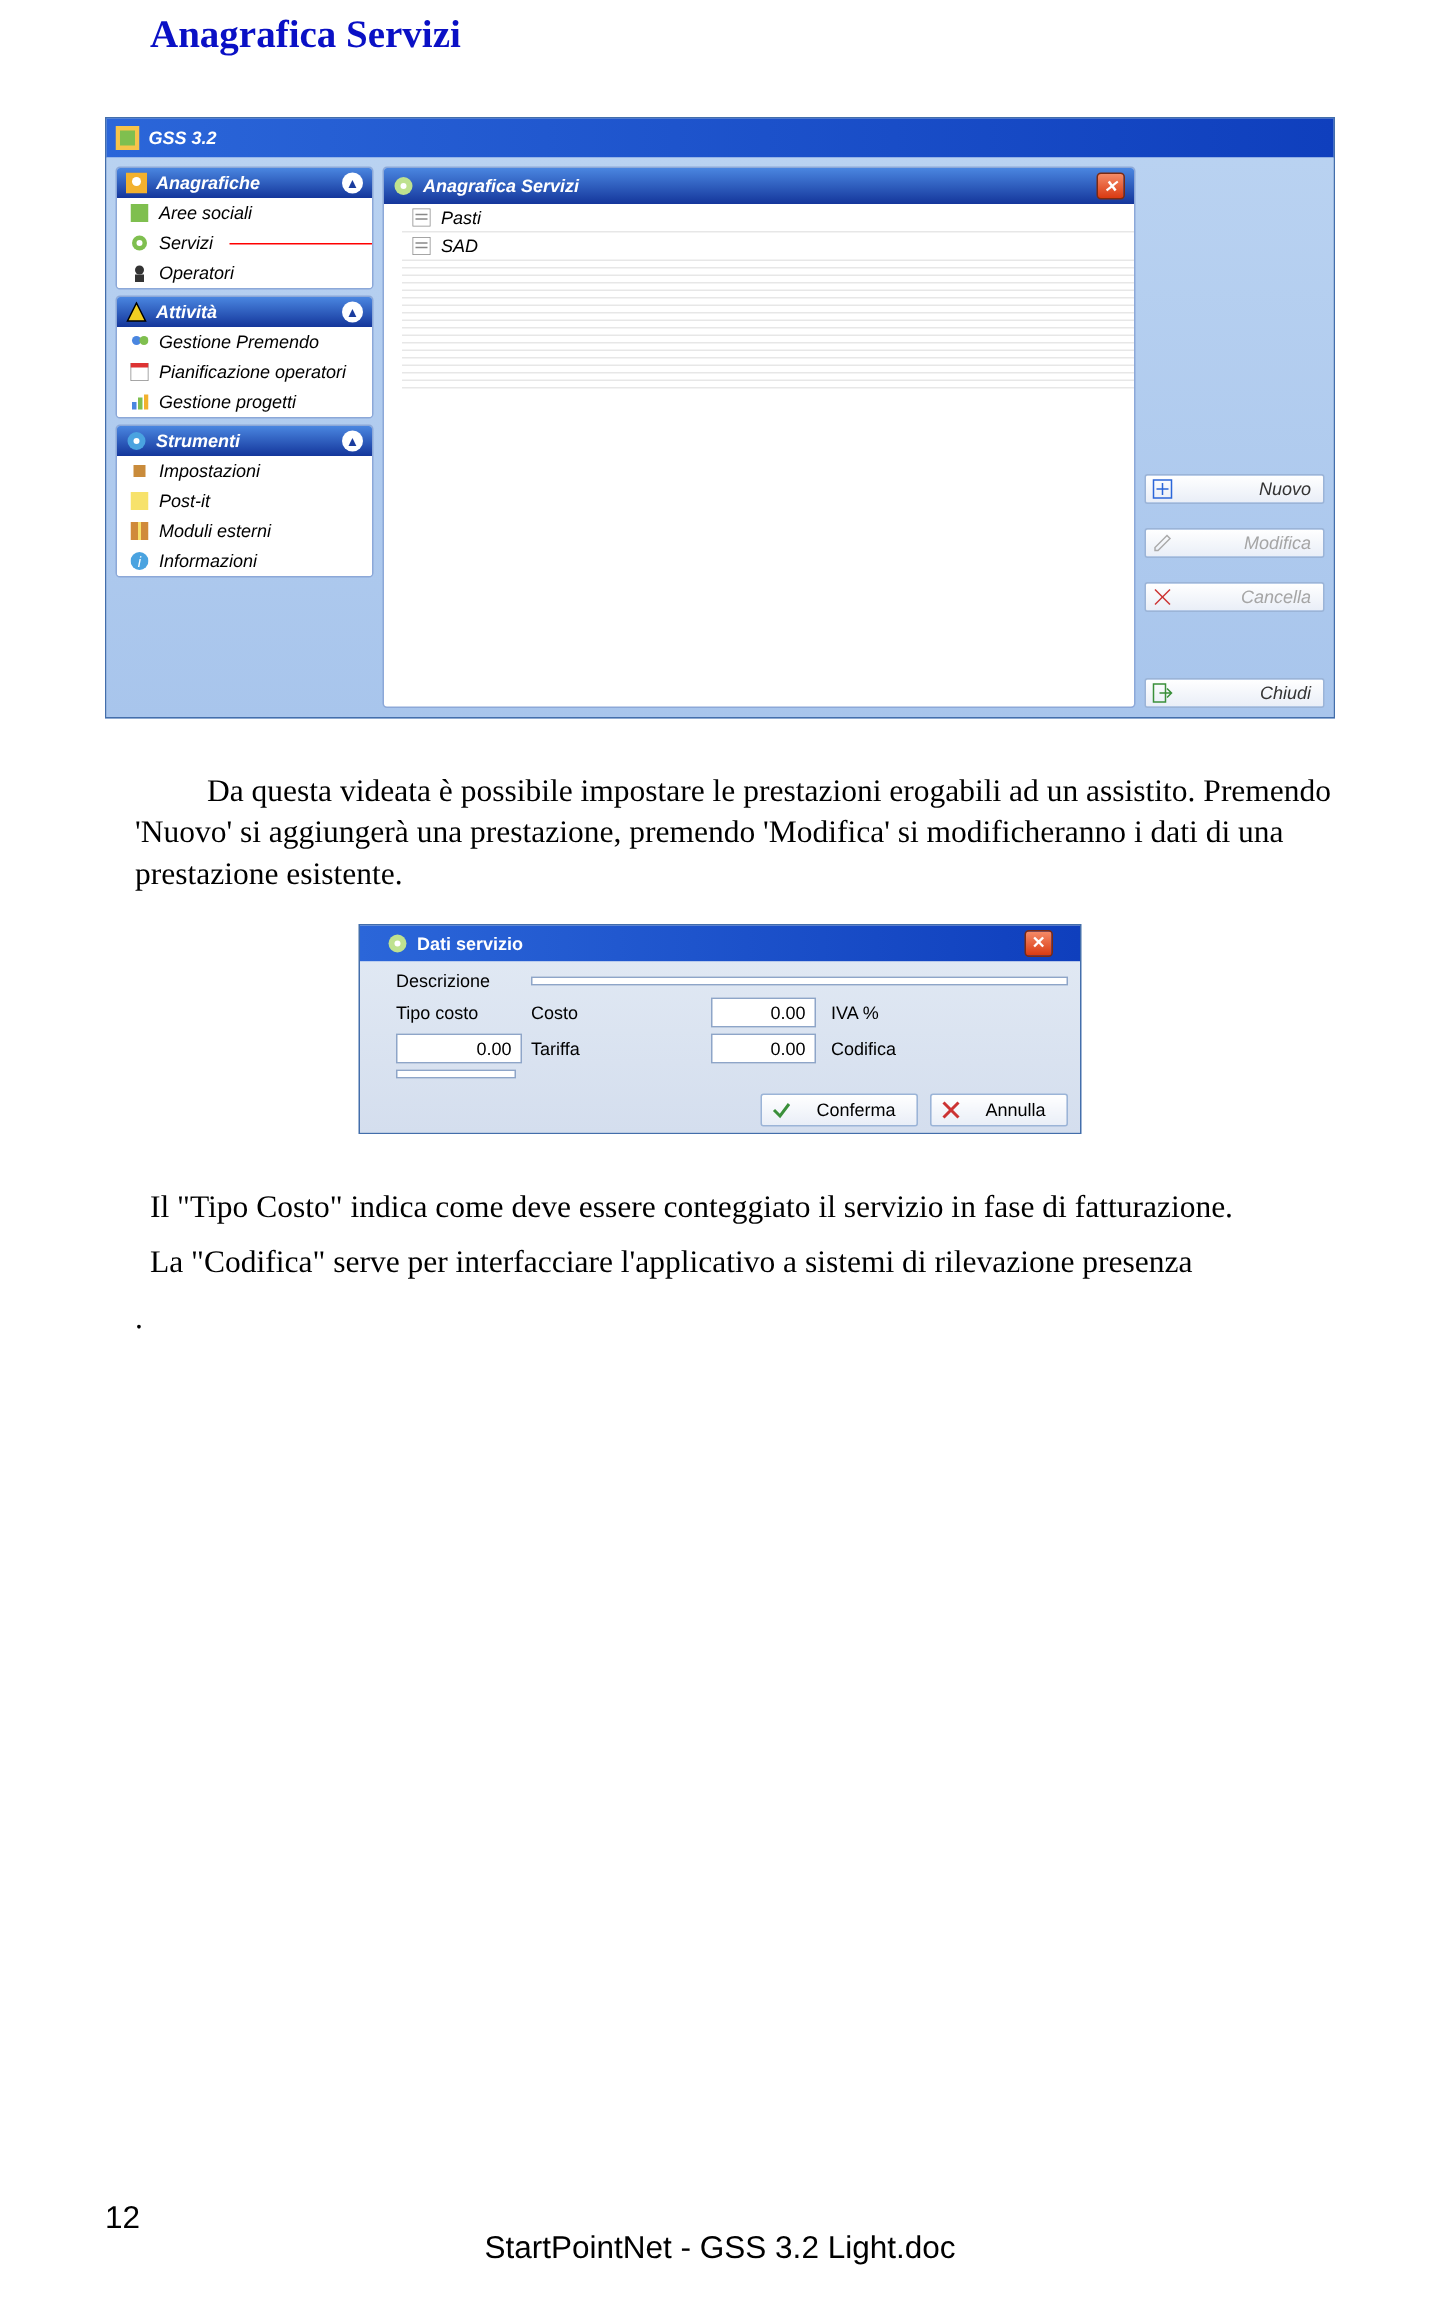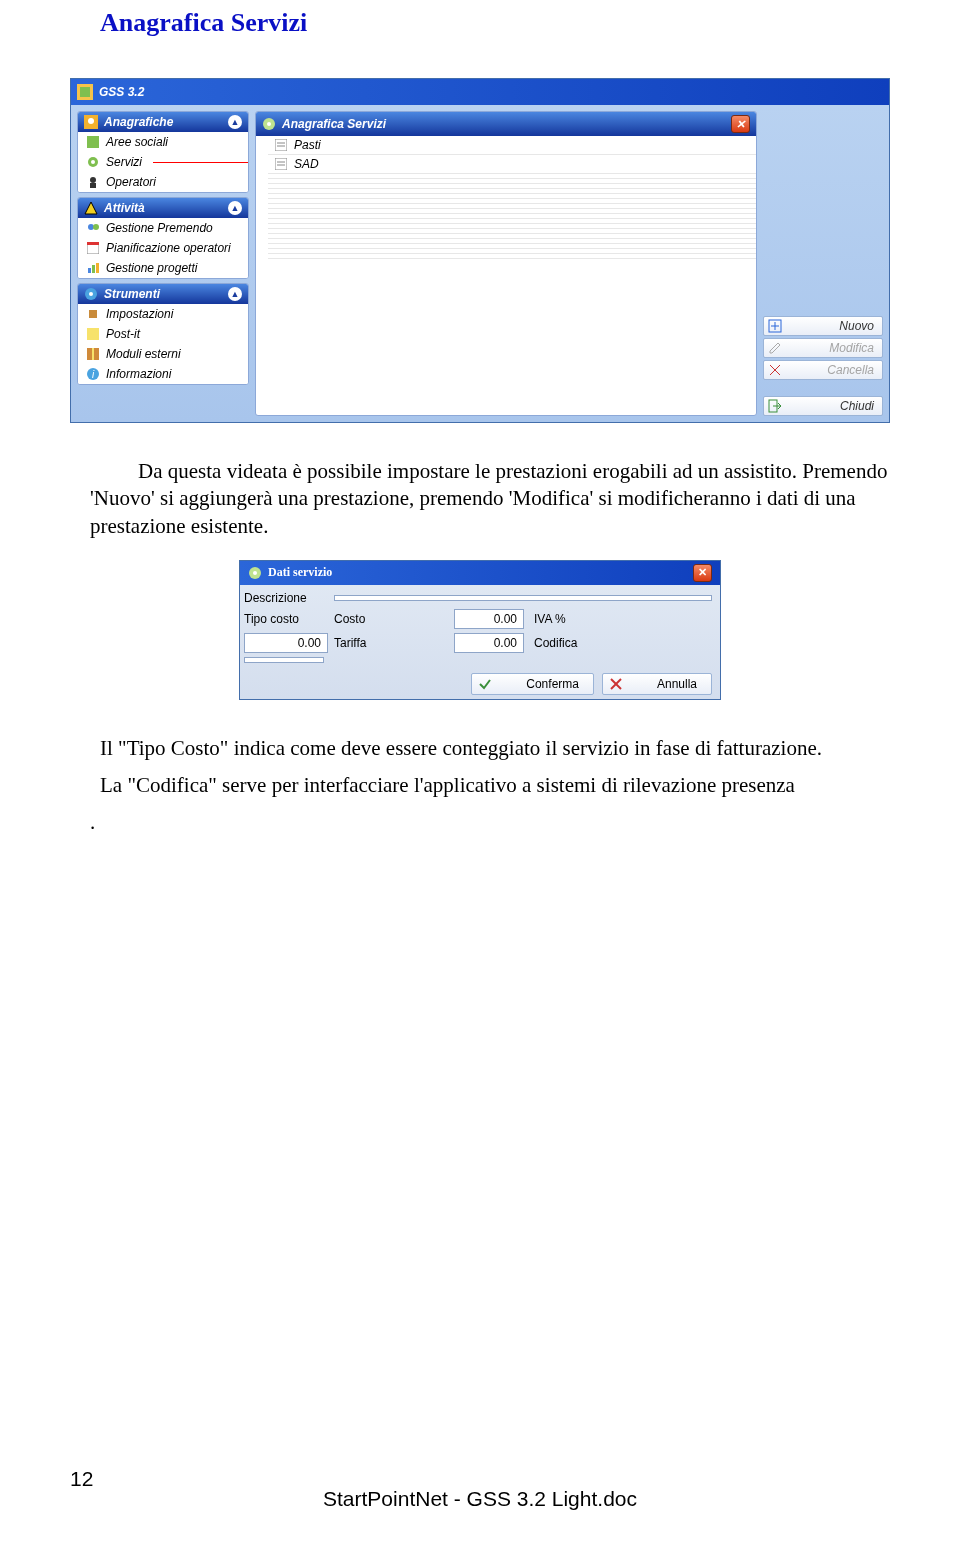--- a/index.html
+++ b/index.html
@@ -149,21 +149,21 @@
   gap: 6px;
   padding: 2px 6px;
   border-bottom: 1px solid #e7e7e7;
   font-size: 12px;
 }
 .actioncol {
   width: 120px;
   display: flex;
   flex-direction: column;
   justify-content: flex-end;
-  gap: 2px;
+  gap: 16px;
   align-self: stretch;
   padding-top: 205px;
   text-align: center;
 }
 .actbtn {
   display: flex;
   align-items: center;
   justify-content: space-between;
   background: linear-gradient(#fff,#e9eef7);
   border: 1px solid #9bb4d7;
@@ -187,26 +187,25 @@
   border: 1px solid #436eab;
   font-family: Tahoma, Arial, sans-serif;
   font-size: 12px;
 }
 .dlg-title {
   display: flex;
   align-items: center;
   justify-content: space-between;
   background: linear-gradient(to right,#2b66d9,#0f3fbd);
   color:#fff;font-weight:bold;
-  padding: 3px 8px;
-  font-family: Liberation Serif, serif;
+  padding: 3px 18px;
 }
 .dlg-body{
   background: linear-gradient(#e0e8f3,#d4deee);
-  padding: 6px 8px 4px 4px;
+  padding: 6px 8px 4px 24px;
 }
 .frm {
   display: grid;
   grid-template-columns: 80px 110px 70px 1fr;
   gap: 4px 10px;
   align-items: center;
   margin-bottom: 6px;
 }
 .frm .fld {
   background: #fff;
@@ -219,21 +218,21 @@
 .frm .sel {
   grid-column: 2 / span 3;
   display:flex;align-items:center;justify-content:space-between;
   background:#fff;border:1px solid #8ea5c8;
   padding: 2px 4px 2px 6px;font-size:12px;
 }
 .dlg-actions {
   display:flex;justify-content:flex-end;gap:8px;padding-top:4px;
 }
 .dlgbtn {
-  display:flex;align-items:center;gap:34px;justify-content:space-between;
+  display:flex;align-items:center;gap:16px;justify-content:space-between;
   background: linear-gradient(#fff,#e9eef7);
   border:1px solid #9bb4d7;border-radius:2px;
   padding: 3px 14px 3px 6px;font-size:12px;
 }
 .ic { width:14px;height:14px;display:inline-flex;align-items:center;justify-content:center; }
 
 .footer {
   text-align: center;
   font-family: Liberation Sans, sans-serif;
   font-size: 21px;

